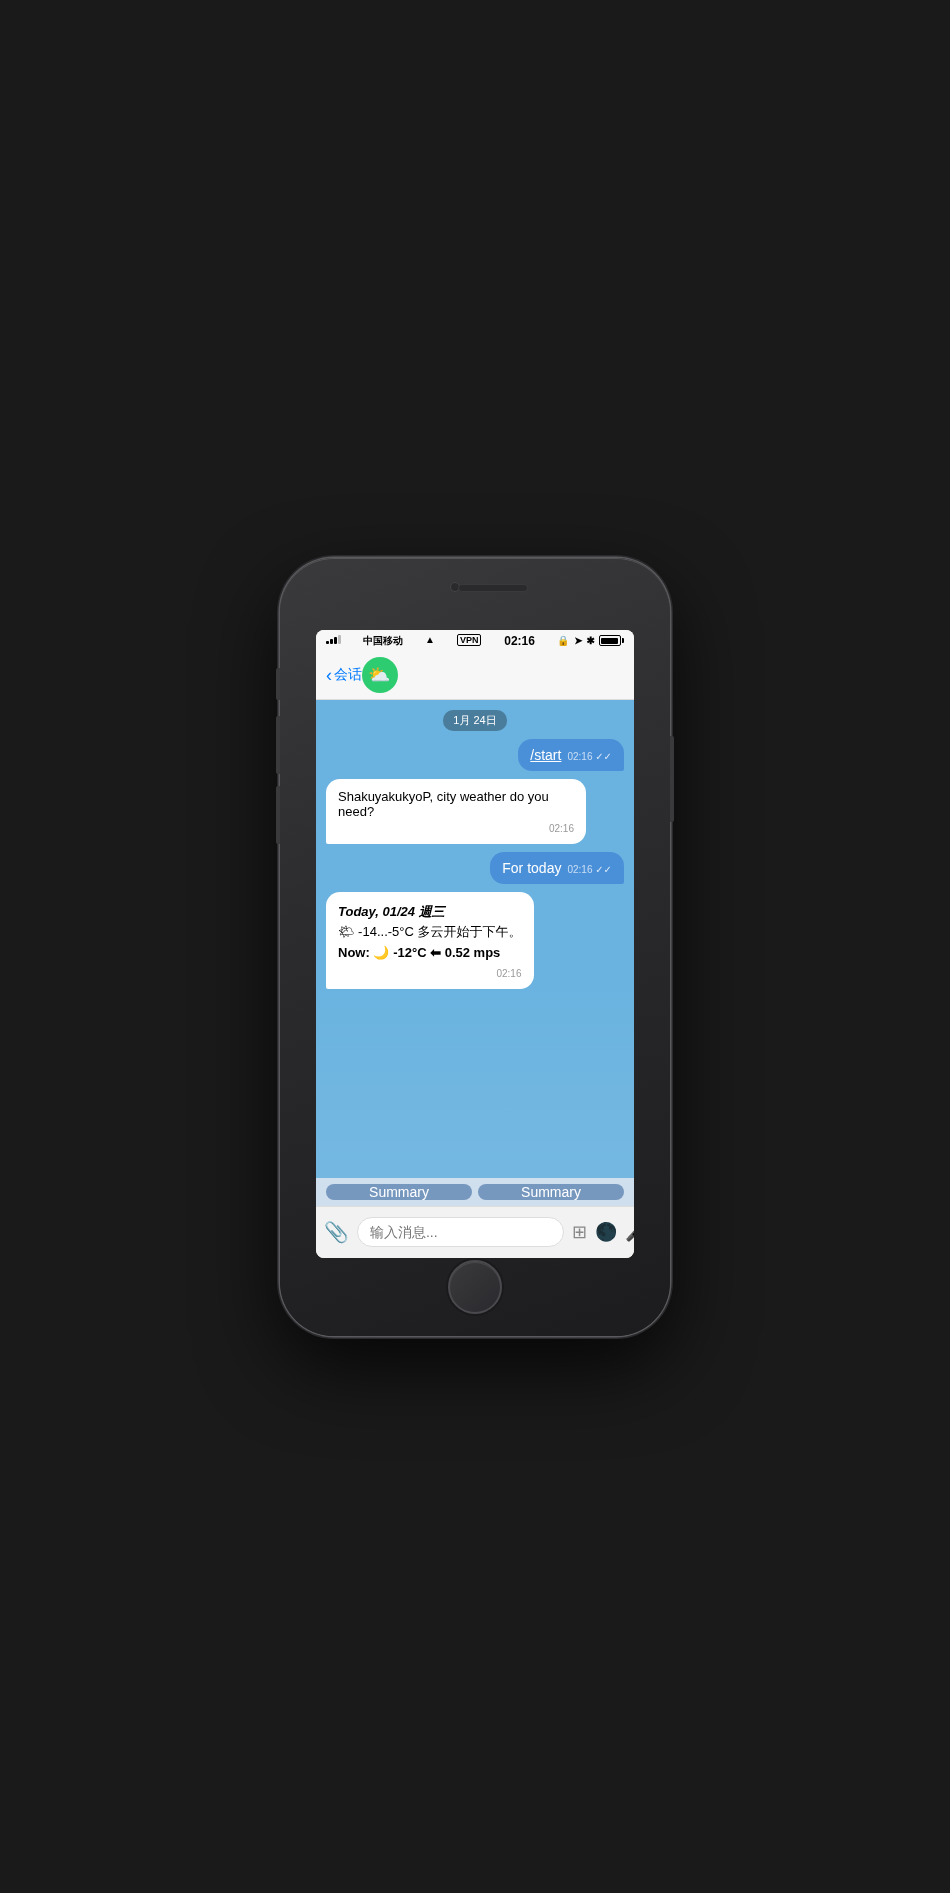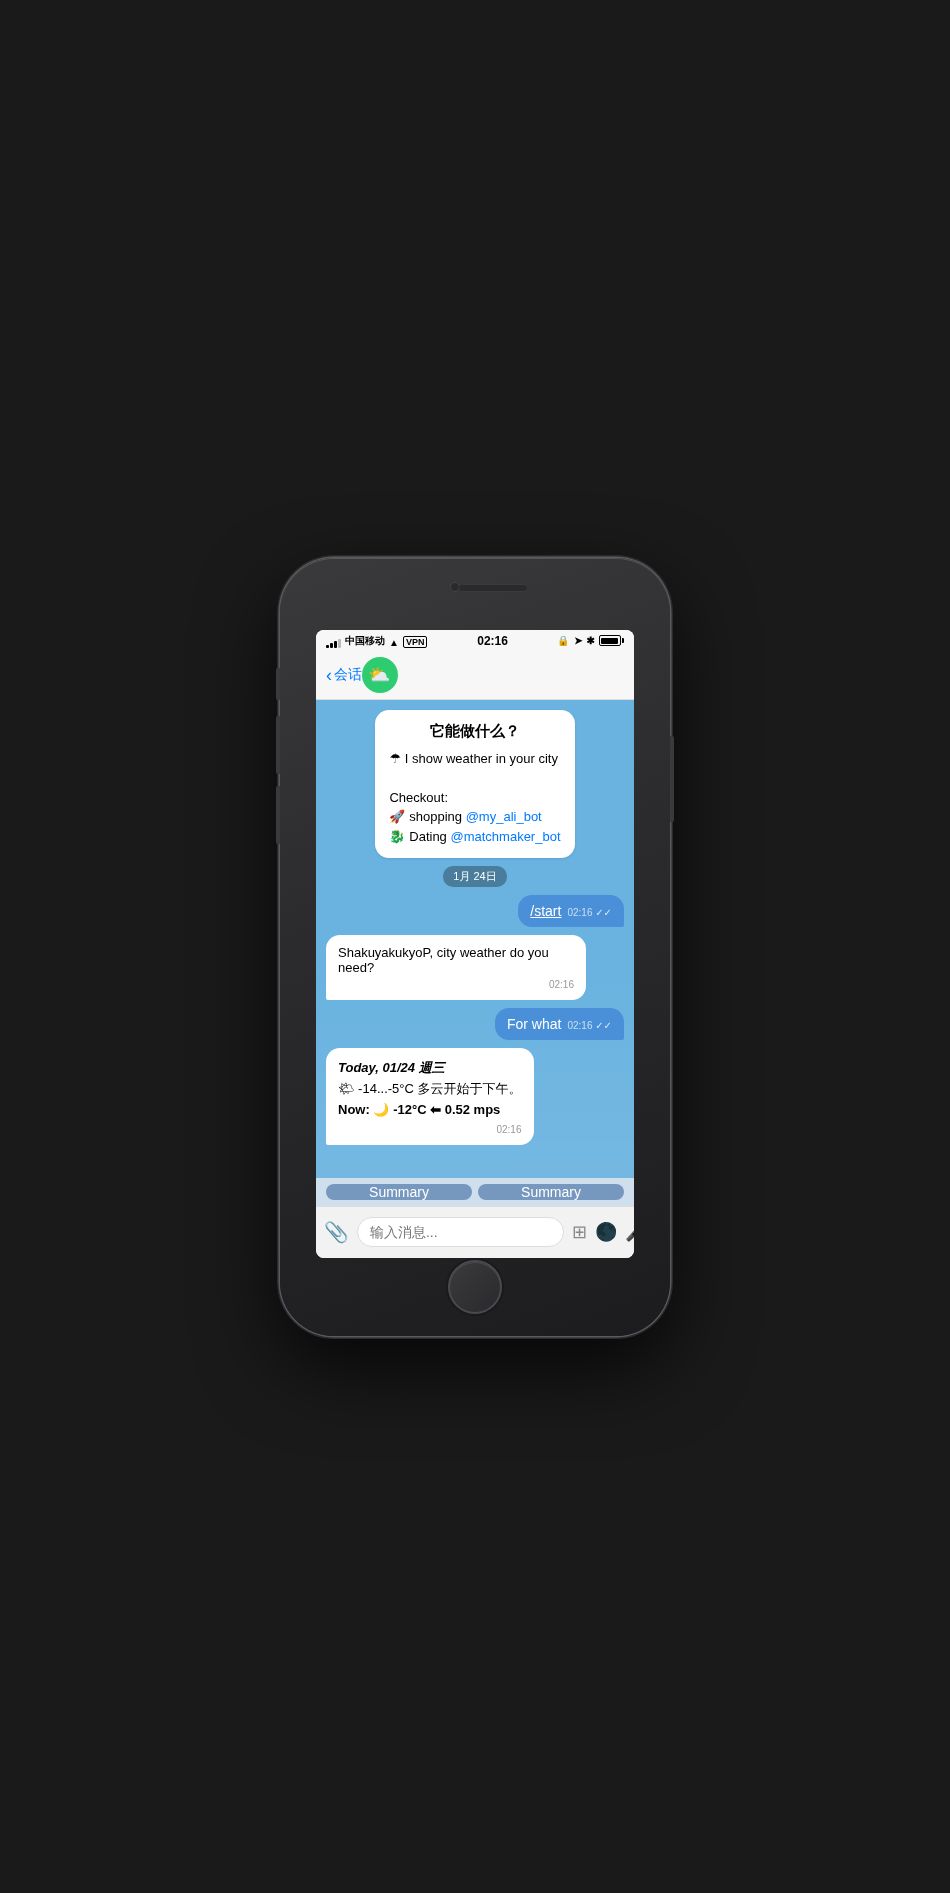--- a/index.html
+++ b/index.html
@@ -124,22 +124,22 @@
       display: flex;
       align-items: center;
       justify-content: space-between;
       padding: 0 10px;
       font-size: 11px;
       font-weight: 600;
       flex-shrink: 0;
     }
     .status-left {
       display: flex;
-      align-items: flex-end;
-      gap: 4px;
+      align-items: flex-start;
+      gap: 22px;
       font-size: 10px;
     }
     .signal-bars {
       display: flex;
       align-items: flex-end;
       gap: 1px;
       height: 10px;
     }
     .signal-bar {
       width: 3px;
@@ -448,54 +448,38 @@
         <span class="nav-back-arrow">‹</span>
         <span>会话</span>
       </div>
       <div class="nav-icon">
         <span>⛅</span>
       </div>
     </div>
 
     <div class="chat-area">
 
-      <div class="bubble-welcome">
-        <div class="welcome-title">它能做什么？</div>
-        <div class="welcome-body">
-          <div>☂ I show weather in your city</div>
-          <br>
-          <div>Checkout:</div>
-          <div>
-            <span>🚀 shopping</span>
-            <span class="welcome-link">@my_ali_bot</span>
-          </div>
-          <div>
-            <span>🐉 Dating</span>
-            <span class="welcome-link">@matchmaker_bot</span>
-          </div>
-        </div>
-      </div>
 
       <div class="date-badge">1月 24日</div>
 
       <div class="bubble-user">
         <span class="bubble-user-text" style="text-decoration: underline;">/start</span>
         <span class="msg-time-user">
           <span>02:16</span>
           <span class="checkmarks"> ✓✓</span>
         </span>
       </div>
 
       <div class="bubble-bot">
         <div>ShakuyakukyoP, city weather do you need?</div>
         <div class="msg-time-bot">02:16</div>
       </div>
 
       <div class="bubble-user">
-        <span class="bubble-user-text">For what</span>
+        <span class="bubble-user-text">For today</span>
         <span class="msg-time-user">
           <span>02:16</span>
           <span class="checkmarks"> ✓✓</span>
         </span>
       </div>
 
       <div class="bubble-bot">
         <div class="bubble-weather-text">
           <div><em>Today, 01/24 週三</em></div>
           <div>🌤 -14...-5°C 多云开始于下午。</div>

